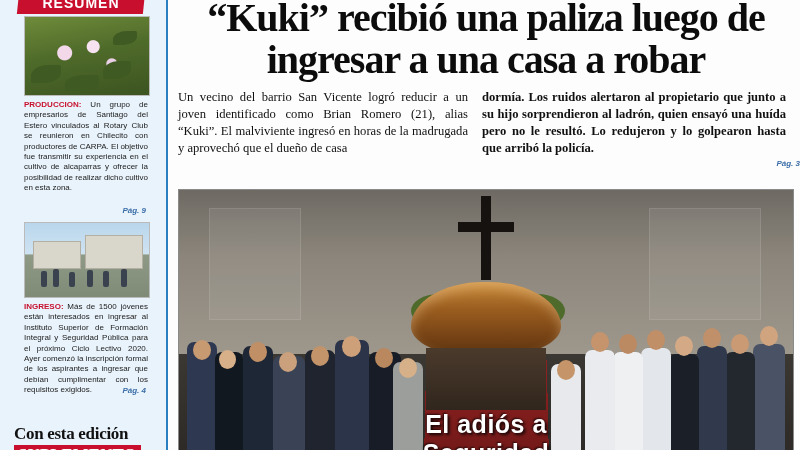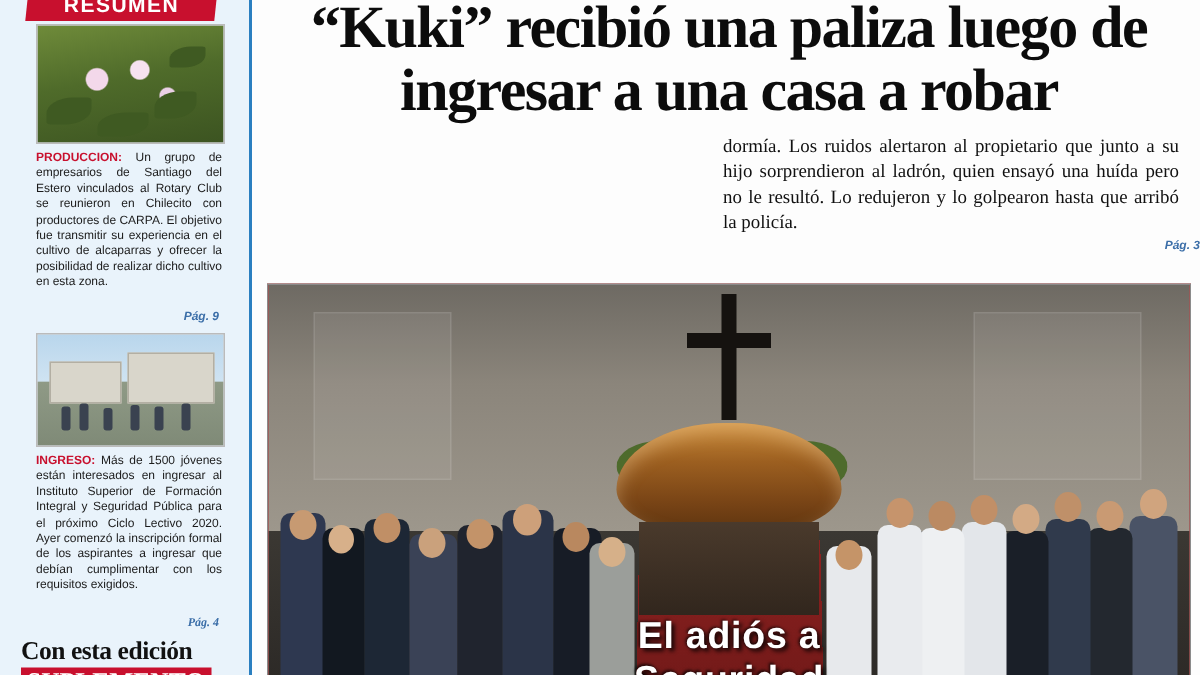--- a/index.html
+++ b/index.html
@@ -150,21 +150,21 @@
   .deck {
     position: absolute;
     top: 78px;
     font-family: "Liberation Serif", serif;
     font-size: 12.6px;
     line-height: 17px;
     color: #111111;
     text-align: justify;
   }
   .deck.col1 { left: 8px; width: 290px; }
-  .deck.col2 { left: 312px; width: 304px; }
+  .deck.col2 { left: 312px; width: 304px; font-weight: bold; }
   .deck-pag {
     position: absolute;
     right: 0; top: 70px;
     font-family: "Liberation Sans", sans-serif;
     font-size: 8px;
     font-weight: bold;
     font-style: italic;
     color: #3b6ea8;
   }
 
@@ -295,32 +295,33 @@
       <div class="person" style="left:28px;top:46px;width:6px;height:18px;"></div>
       <div class="person" style="left:44px;top:49px;width:6px;height:15px;"></div>
       <div class="person" style="left:62px;top:47px;width:6px;height:17px;"></div>
       <div class="person" style="left:78px;top:48px;width:6px;height:16px;"></div>
       <div class="person" style="left:96px;top:46px;width:6px;height:18px;"></div>
     </div>
 
     <div class="side-text" style="top:302px;">
       <span class="lead">INGRESO:</span><span> Más de 1500 jóvenes están interesados en ingresar al Instituto Superior de Formación Integral y Seguridad Pública para el próximo Ciclo Lectivo 2020. Ayer comenzó la inscripción formal de los aspirantes a ingresar que debían cumplimentar con los requisitos exigidos.</span>
     </div>
-    <div class="pag" style="top:410px;font-family:Liberation Serif, serif;">Pág. 4</div>
+    <div class="pag" style="top:386px;">Pág. 4</div>
 
     <div class="con-esta">
       <div class="l1">Con esta edición</div>
       <div class="l2">SUPLEMENTO</div>
     </div>
   </div>
 
   <div class="main">
 
     <div class="headline">“Kuki” recibió una paliza luego de ingresar a una casa a robar</div>
 
+    <div class="deck col1">Un vecino del barrio San Vicente logró reducir a un joven identificado como Brian Romero (21), alias “Kuki”. El malviviente ingresó en horas de la madrugada y aprovechó que el dueño de casa</div>
     <div class="deck col2">dormía. Los ruidos alertaron al propietario que junto a su hijo sorprendieron al ladrón, quien ensayó una huída pero no le resultó. Lo redujeron y lo golpearon hasta que arribó la policía.</div>
     <div class="deck-pag" style="top:148px;">Pág. 3</div>
 
     <div class="mainphoto">
       <div class="mp-wall">
         <div class="mp-wall-panel" style="left:30px;top:18px;width:90px;height:110px;"></div>
         <div class="mp-wall-panel" style="left:470px;top:18px;width:110px;height:110px;"></div>
       </div>
       <div class="mp-floor"></div>
       <div class="mp-carpet"></div>

